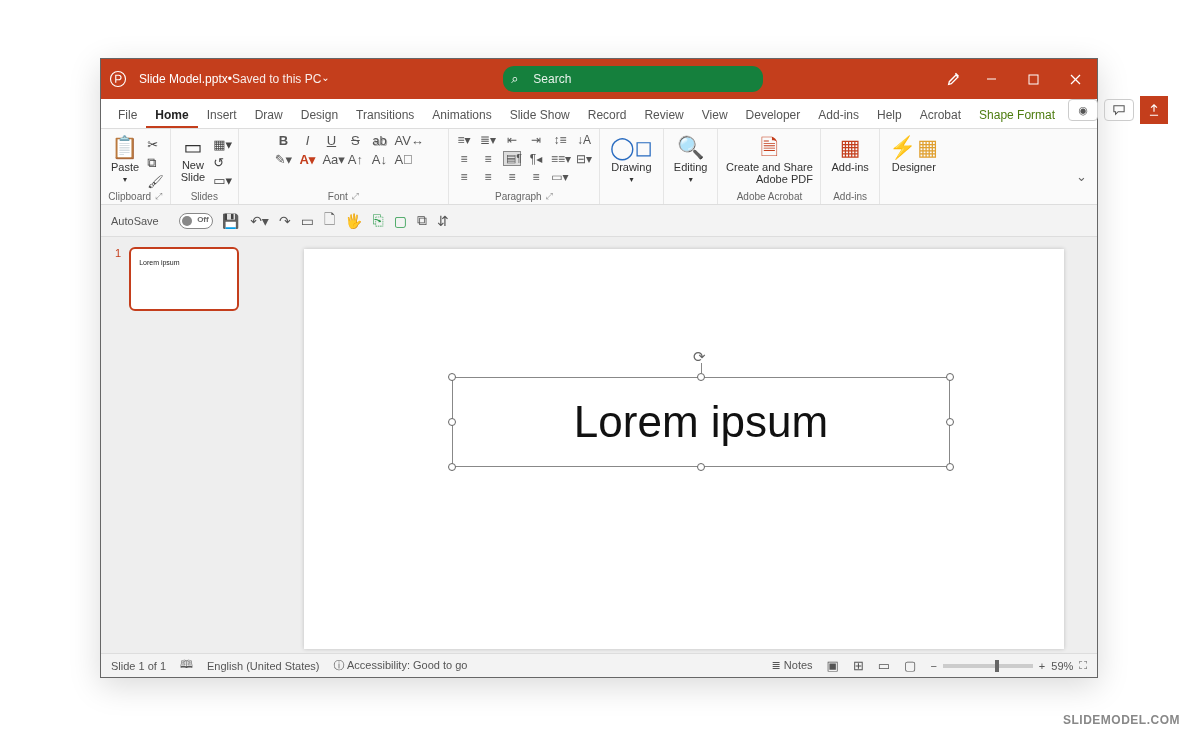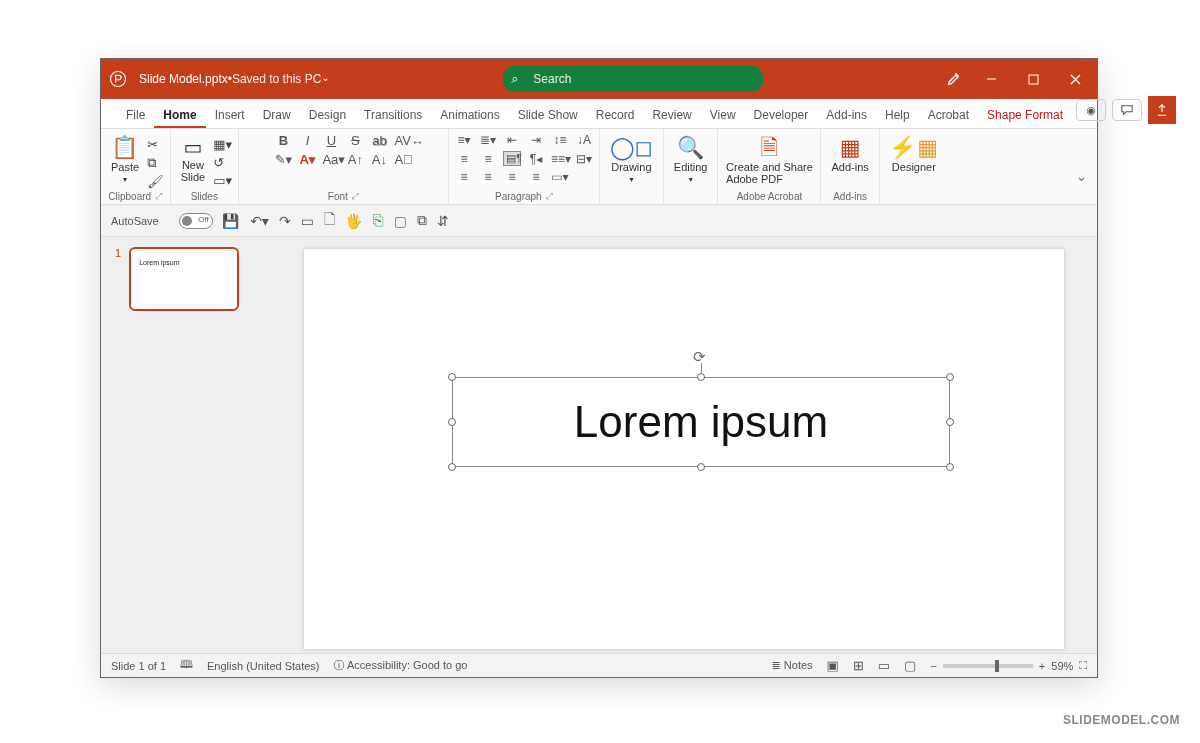--- a/index.html
+++ b/index.html
@@ -12,24 +12,24 @@
   .titlebar .doc .name{font-weight:400;}
   .titlebar .doc .save{opacity:.9;}
   .titlebar .search { margin-left: auto; margin-right: auto; position:relative; width:260px;}
   .titlebar .search input{ width:100%; height:26px; border:none; border-radius:11px; background:#15803d; color:#fff; padding:0 10px 0 30px; font-size:12px;}
   .titlebar .search input::placeholder{ color:#fff; opacity:.9;}
   .titlebar .search .sicon{ position:absolute; left:8px; top:5px; color:#fff; font-size:13px;}
   .titlebar .winbtns { display:flex; gap:0;}
   .titlebar .winbtns div{ width:42px; height:40px; display:flex; align-items:center; justify-content:center; font-size:11px;}
   .titlebar .pen{ width:34px; display:flex; align-items:center; justify-content:center;}
   
-  .tabs { height:30px; background:#fff; border-bottom:1px solid #ddd; display:flex; align-items:flex-end; font-size:12px; color:#555; padding:0 16px; position:relative;}
+  .tabs { height:30px; background:#fff; border-bottom:1px solid #ddd; display:flex; align-items:flex-end; font-size:12px; color:#555; padding:0 8px; position:relative;}
   .tabs .tab{ padding:6px 9px; cursor:pointer; white-space:nowrap;}
   .tabs .tab.active{ color:#222; font-weight:600; border-bottom:2px solid #C43E1C; padding-bottom:4px;}
-  .tabs .tab.context{ color:#b91c1c; }
+  .tabs .tab.context{ color:#4d7c0f; }
   .tabs .right{ margin-left:auto; display:flex; align-items:center; gap:6px; padding:4px;}
   .tabs .right .pill{ border:1px solid #ccc; border-radius:4px; width:30px; height:22px; display:flex; align-items:center; justify-content:center; font-size:11px;}
   .tabs .right .share{ width:28px; height:28px; background:#C43E1C; color:#fff; display:flex; align-items:center; justify-content:center; border-radius:0 0 0 0; margin-right:-6px;}
   
   .ribbon { background:#fafafa; border-bottom:1px solid #ddd; display:flex; font-size:10px; color:#555;}
   .group{ padding:4px 6px 2px 6px; display:flex; flex-direction:column; align-items:center; border-right:1px solid #e5e5e5; justify-content:space-between;}
   .group:last-of-type{border-right:none;}
   .group .body{ display:flex; align-items:flex-start; gap:4px;}
   .group .label{ font-size:10px; color:#666; padding-top:2px; display:flex; align-items:center; gap:4px;}
   .group .label .dlg{ font-size:9px; color:#888;}
@@ -46,21 +46,21 @@
   .mini{ width:18px; text-align:center; font-size:12px;}
   .line2 .mini{ font-size:13px;}
   .redA{ color:#C43E1C; font-weight:bold;}
   .underline{text-decoration:underline;}
   .strike{text-decoration:line-through;}
   .parabox{ border:1px solid #888; padding:0 2px; font-size:11px;}
   .ribbon .chev{ margin-left:auto; padding:40px 10px 0 6px; font-size:13px; color:#666;}
   
   .qat{ height:32px; background:#f3f3f3; border-bottom:1px solid #ddd; display:flex; align-items:center; gap:10px; padding:0 10px; font-size:11px; color:#555;}
   .qat .autosave{ display:flex; align-items:center; gap:20px;}
-  .qat .toggle{ width:34px; height:16px; border:1px solid #888; border-radius:8px; position:relative; background:#fff;}
+  .qat .toggle{ width:34px; height:16px; border:1px solid #888; border-radius:8px; position:relative; background:#fff;font-weight:bold;}
   .qat .toggle::after{ content:""; width:10px; height:10px; background:#888; border-radius:50%; position:absolute; left:2px; top:2px;}
   .qat .toggle .off{ position:absolute; right:3px; top:1px; font-size:8px; color:#666;}
   .qat .qa{ font-size:14px; color:#555;}
   .qat .save{ color:#9b3bb5;}
   
   .workspace{ flex:1; display:flex; background:#eeeeee; min-height:0;}
   .thumbs{ width:170px; background:#eeeeee; padding:10px 14px;}
   .thumbwrap{ display:flex; gap:8px;}
   .thumbnum{ color:#C43E1C; font-size:11px;}
   .thumb{ width:110px; height:64px; background:#fff; border:2px solid #C43E1C; border-radius:6px; display:flex; align-items:flex-start; justify-content:flex-start; padding:10px 8px; font-size:7px; color:#222;}
@@ -279,21 +279,21 @@
             <span style="font-size:8px;">▾</span>
           </div>
       </div>
       <div class="label">&nbsp;</div>
     </div>
 
     <div class="group">
       <div class="body">
         <div class="bigbtn" style="max-width:90px;">
             <span class="ic" style="color:#C43E1C;">🗎</span>
-            <span class="sub" style="white-space:pre; text-align:left;">Create and Share
+            <span class="sub" style="white-space:pre; text-align:right;">Create and Share
 Adobe PDF</span>
           </div>
       </div>
       <div class="label">
           <span>Adobe Acrobat</span>
         </div>
     </div>
 
     <div class="group">
       <div class="body">

